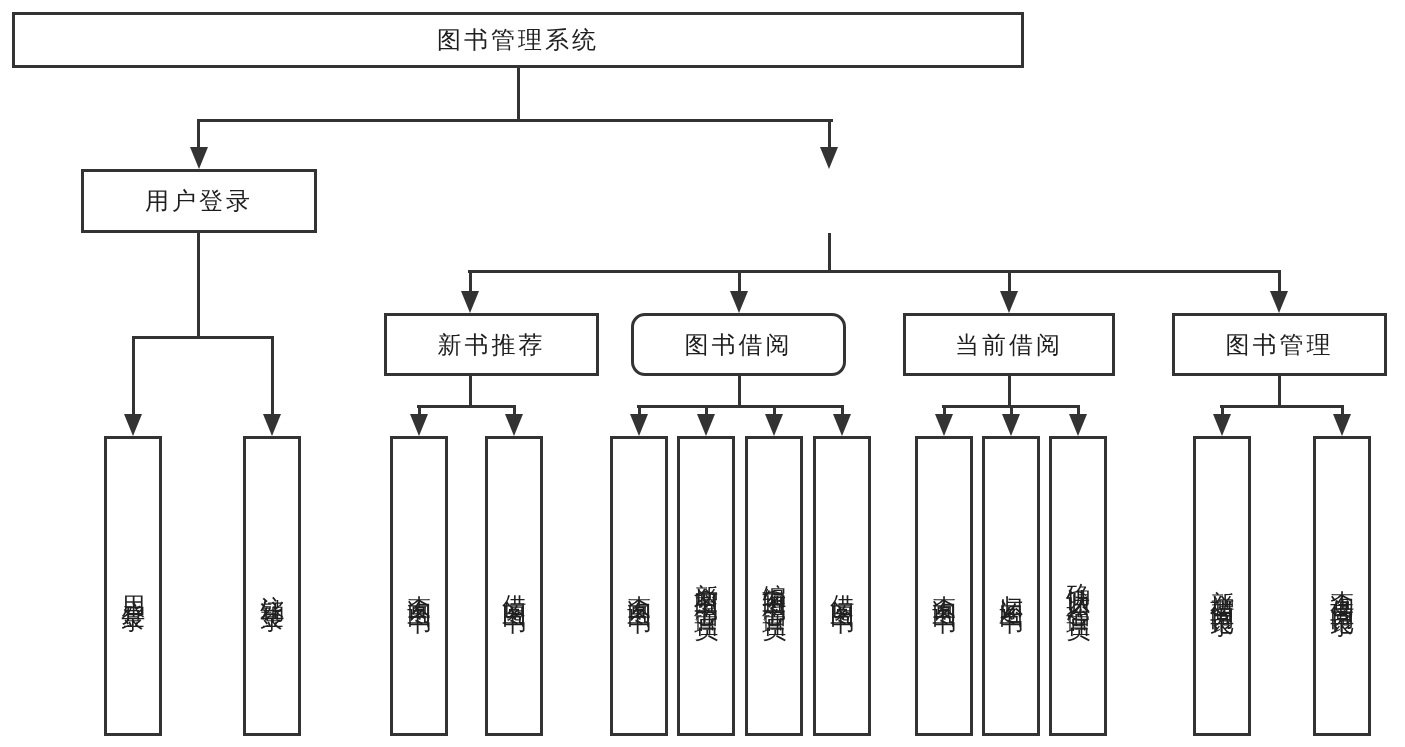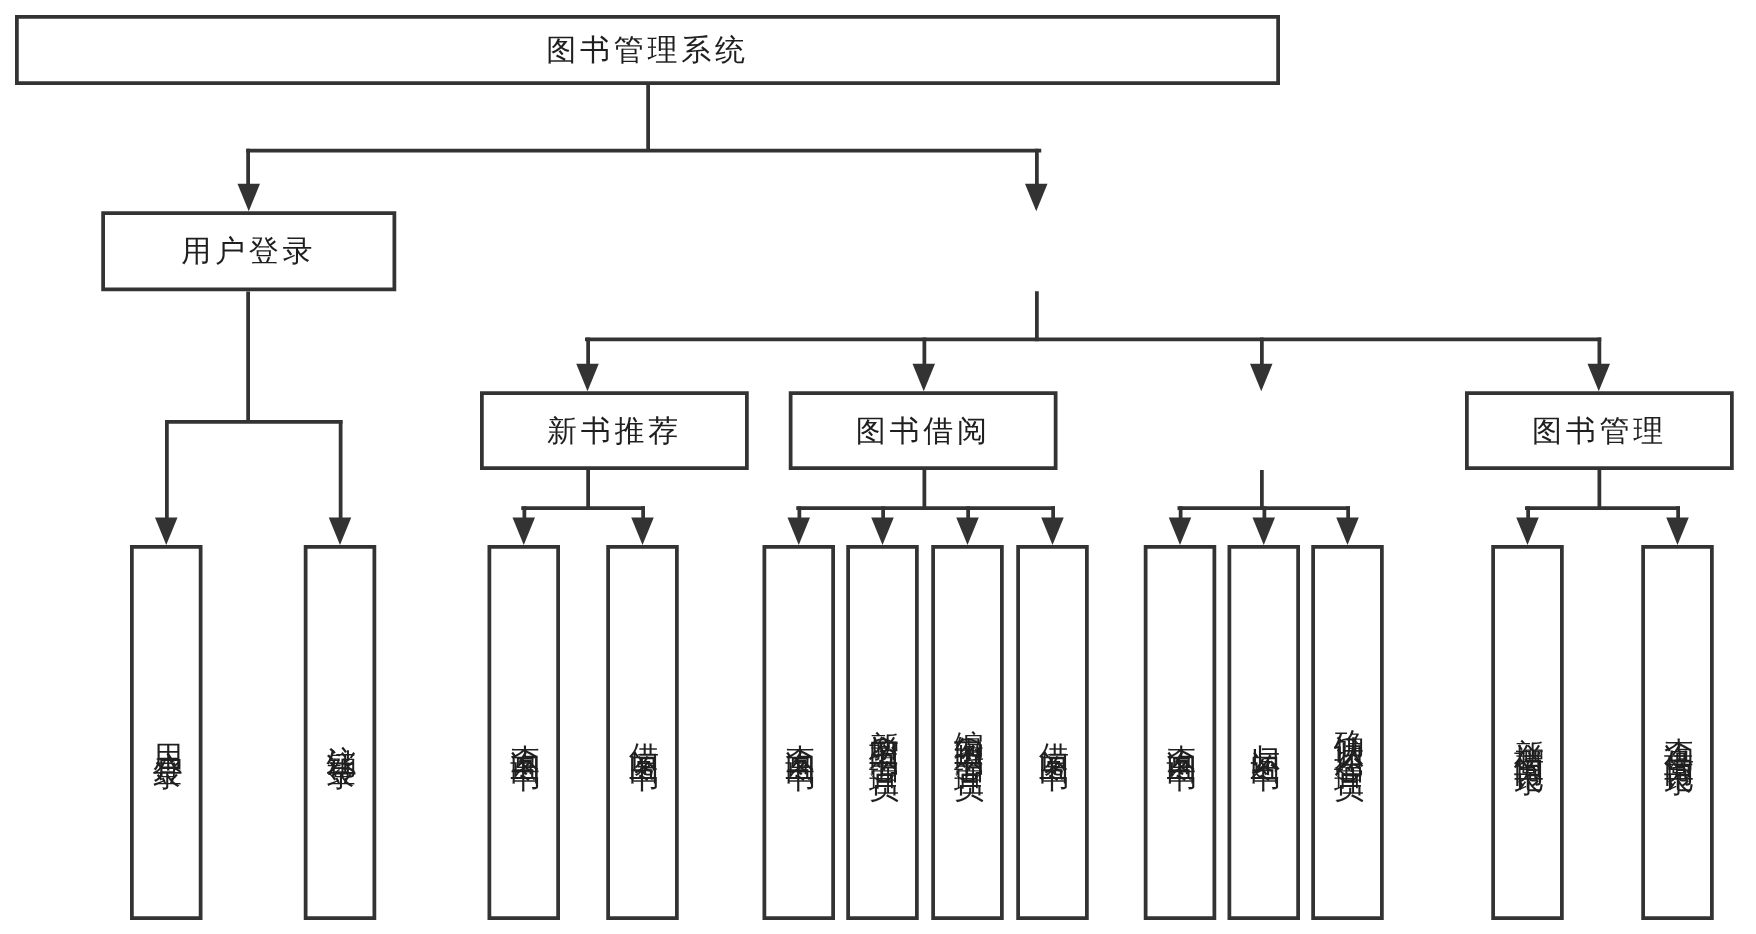--- a/index.html
+++ b/index.html
@@ -84,22 +84,25 @@
   <div class="vline" style="left:738px;top:270px;height:25px;"></div>
   <div class="arrowhead" style="left:730px;top:291px;"></div>
   <div class="vline" style="left:1008px;top:270px;height:25px;"></div>
   <div class="arrowhead" style="left:1000px;top:291px;"></div>
   <div class="vline" style="left:1278px;top:270px;height:25px;"></div>
   <div class="arrowhead" style="left:1270px;top:291px;"></div>
 
   <div class="node" style="left:348px;top:313px;width:215px;height:63px;margin-left:36px;">
     <span>新书推荐</span>
   </div>
-  <div class="node" style="left:631px;top:313px;width:215px;height:63px;">
+  <div class="node" style="left:631px;top:313px;width:215px;height:63px;border-radius:14px;">
     <span>图书借阅</span>
+  </div>
+  <div class="node" style="left:903px;top:313px;width:212px;height:63px;">
+    <span>当前借阅</span>
   </div>
   <div class="node" style="left:1172px;top:313px;width:215px;height:63px;">
     <span>图书管理</span>
   </div>
 
   <div class="vline" style="left:469px;top:376px;height:32px;"></div>
   <div class="hline" style="left:417px;top:405px;width:99px;"></div>
   <div class="vline" style="left:418px;top:405px;height:12px;"></div>
   <div class="arrowhead" style="left:410px;top:414px;"></div>
   <div class="vline" style="left:513px;top:405px;height:12px;"></div>

